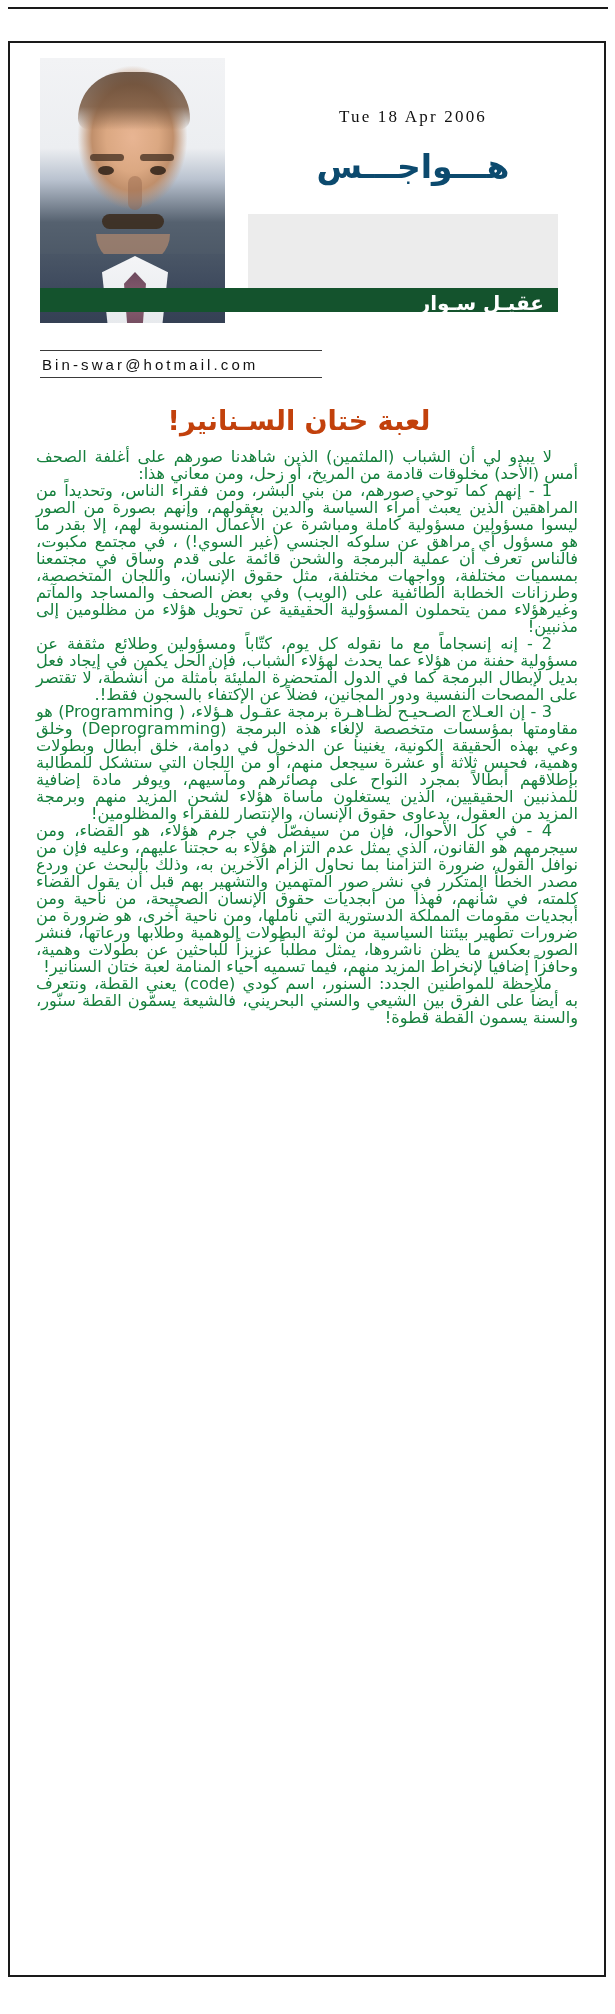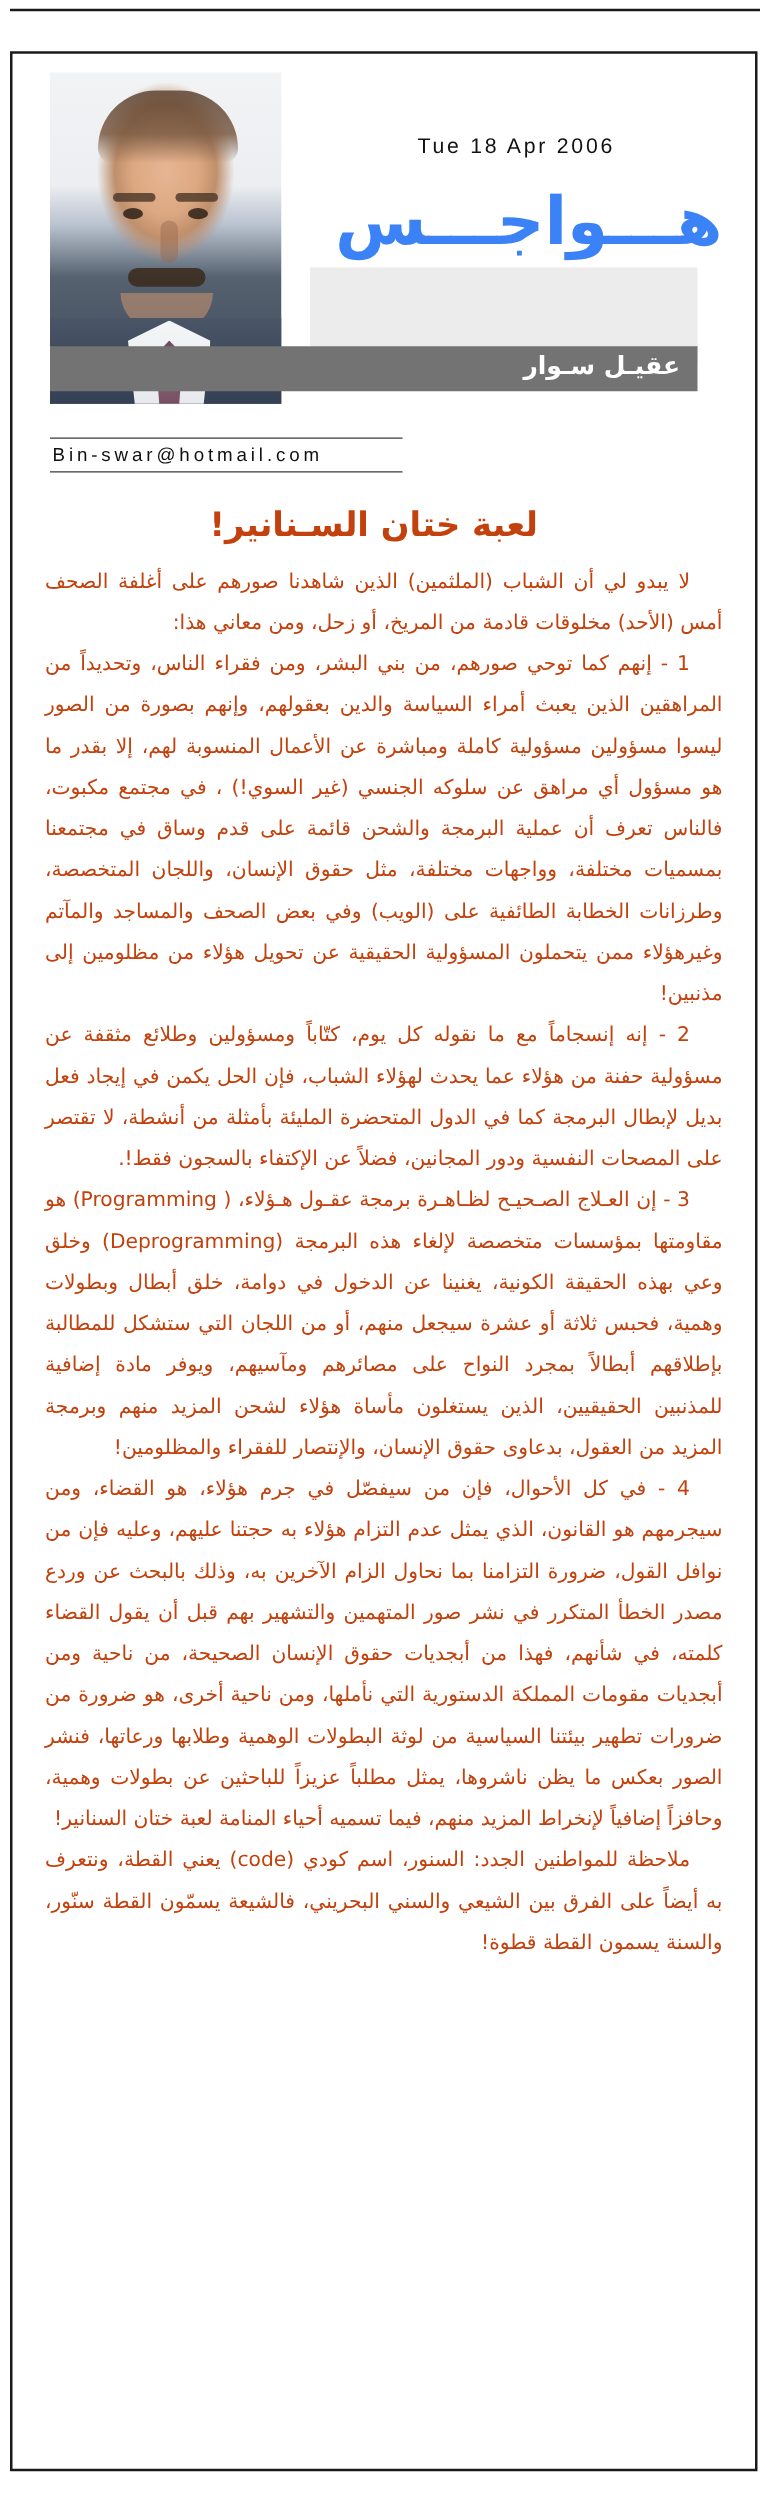--- a/index.html
+++ b/index.html
@@ -105,49 +105,50 @@
     width: 22px; height: 74px;
     background: linear-gradient(180deg, #6d4a5e 0%, #8b5f72 40%, #5e3d50 100%);
     clip-path: polygon(50% 0%, 100% 16%, 78% 100%, 22% 100%, 0% 16%);
   }
 
   .date {
     position: absolute;
     left: 238px; top: 64px;
     width: 330px;
     text-align: center;
-    font-family: Liberation Sans, sans-serif;
+    font-family: Liberation Serif, serif;
     font-size: 17px;
     letter-spacing: 2.2px;
     color: #111111;
     white-space: nowrap;
   }
   .column-logo {
     position: absolute;
     left: 238px; top: 104px;
     width: 330px;
-    font-family: "DejaVu Sans", sans-serif;
-    font-size: 53px;
+    text-align: center;
+    font-family: "DejaVu Sans", sans-serif;
+    font-size: 33px;
     font-weight: bold;
-    color: #3b82f6;
+    color: #0c4a6e;
     letter-spacing: -1px;
     direction: rtl;
     white-space: nowrap;
   }
   .gray-block {
     position: absolute;
     left: 238px; top: 171px;
     width: 310px; height: 77px;
     background: #ececec;
   }
   .author-bar {
     position: absolute;
-    left: 30px; top: 234px;
-    width: 518px; height: 36px;
-    background: #737373;
+    left: 30px; top: 245px;
+    width: 518px; height: 24px;
+    background: #14532d;
   }
   .author-bar .name {
     position: absolute;
     right: 14px; top: 3px;
     color: #ffffff;
     font-family: "DejaVu Sans", sans-serif;
     font-size: 20px;
     font-weight: bold;
     letter-spacing: 1px;
     direction: rtl;
@@ -193,22 +194,22 @@
   
   .article {
     position: absolute;
     left: 26px; top: 405px;
     width: 542px;
     direction: rtl;
     text-align: justify;
     text-align-last: right;
     font-family: "DejaVu Sans", "Liberation Sans", sans-serif;
     font-size: 16.2px;
-    line-height: 33px;
-    color: #c2410c;
+    line-height: 17px;
+    color: #15803d;
   }
   .article p {
     margin: 0;
     text-indent: 26px;
   }
   .article .lat {
     direction: ltr;
     unicode-bidi: isolate;
     font-family: "DejaVu Sans", sans-serif;
     margin-top: 32px;

